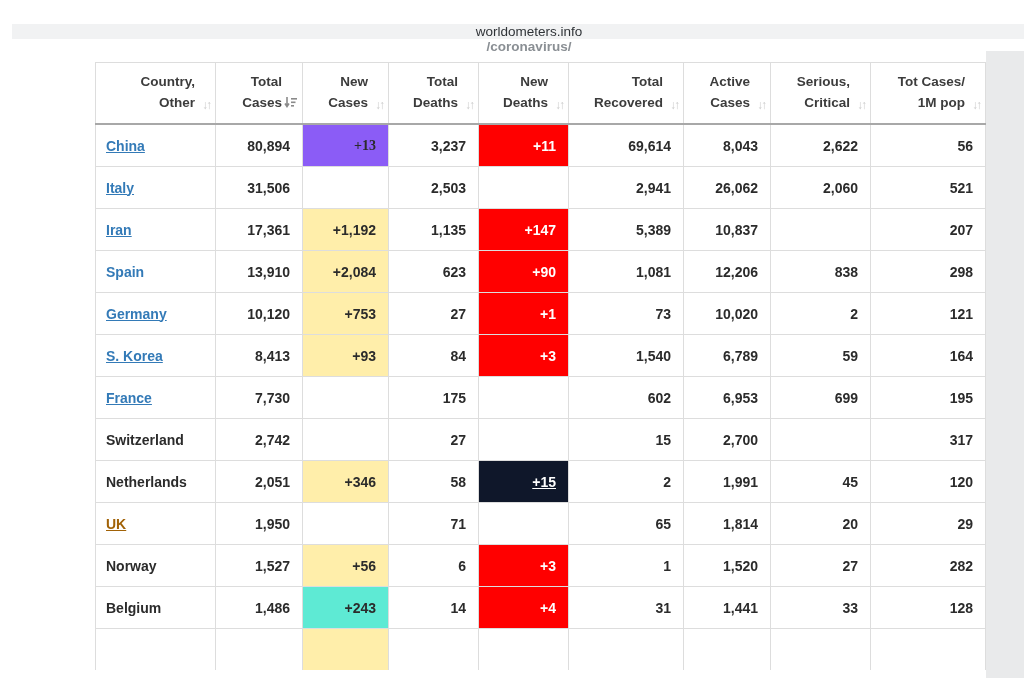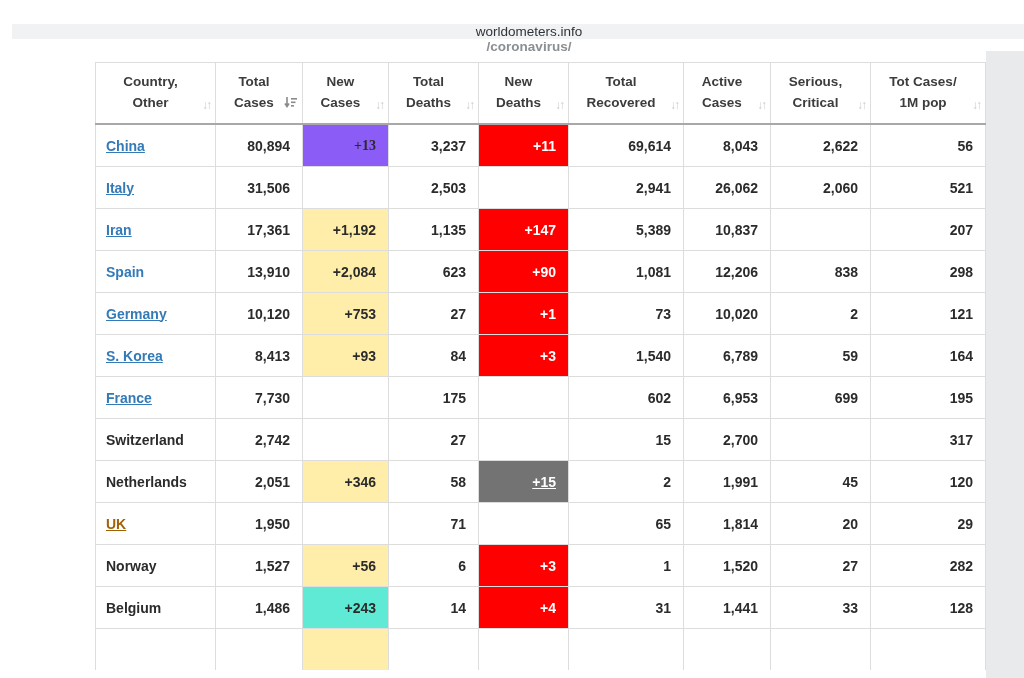--- a/index.html
+++ b/index.html
@@ -29,21 +29,21 @@
     width: 890px; background: #fff;
   }
   col.c0 { width: 120px; } col.c1 { width: 87px; } col.c2 { width: 86px; }
   col.c3 { width: 90px; }  col.c4 { width: 90px; } col.c5 { width: 115px; }
   col.c6 { width: 87px; }  col.c7 { width: 100px; } col.c8 { width: 115px; }
   th {
     background: #fff; position: relative;
     border-top: 1px solid #ddd; border-right: 1px solid #ddd;
     border-bottom: 2px solid #a8a8a8;
     font-size: 13.5px; font-weight: bold; color: #3c3c3c;
-    text-align: center; vertical-align: middle;
+    text-align: right; vertical-align: middle;
     padding: 9px 20px 9px 10px; height: 42px; box-sizing: content-box;
     cursor: pointer;
   }
   th:first-child { border-left: 1px solid #ddd; }
   th .hl { line-height: 1.55; white-space: nowrap; }
   .sort-both {
     position: absolute; right: 5px; bottom: 11px;
     color: #ccc; font-size: 12px; font-weight: normal; letter-spacing: -2px;
   }
   .sort-desc { position: absolute; right: 5px; bottom: 11px; }
@@ -224,21 +224,21 @@
         <td>15</td>
         <td>2,700</td>
         <td></td>
         <td>317</td>
       </tr>
       <tr>
         <td class="country">Netherlands</td>
         <td>2,051</td>
         <td style="background: rgb(255, 238, 170);">+346</td>
         <td>58</td>
-        <td class="red" style="background: #737373; text-decoration: underline;">+15</td>
+        <td class="red" style="background: #0f172a; text-decoration: underline;">+15</td>
         <td>2</td>
         <td>1,991</td>
         <td>45</td>
         <td>120</td>
       </tr>
       <tr>
         <td class="country"><a class="country-link" style="color: #a16207;">UK</a></td>
         <td>1,950</td>
         <td></td>
         <td>71</td>

